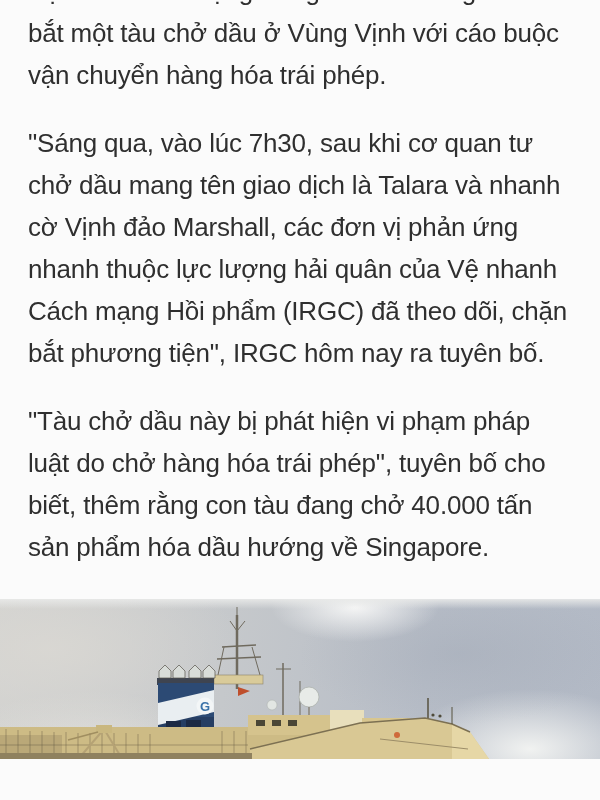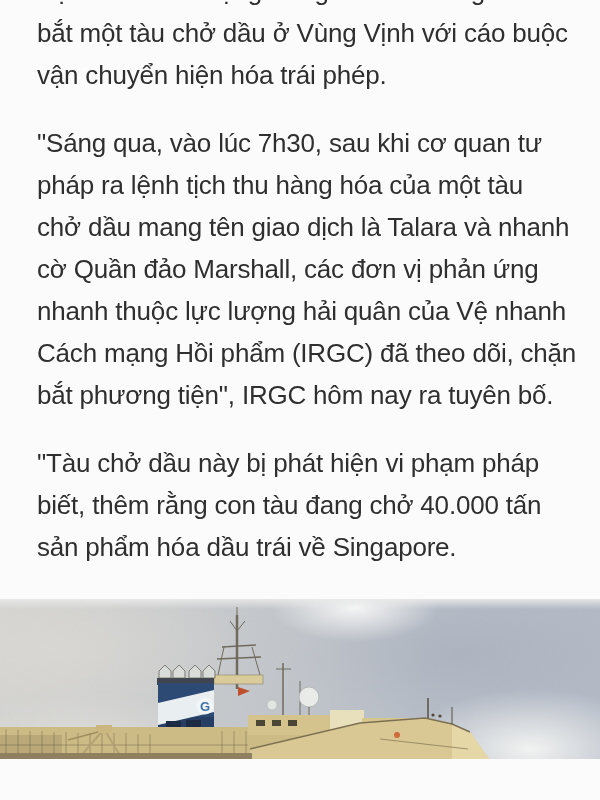--- a/index.html
+++ b/index.html
@@ -14,21 +14,21 @@
     top: -30px; 
   }
   .article-text {
     padding: 0 28px;
     color: #2f2f2f;
     font-size: 26px;
     line-height: 42px;
     letter-spacing: -0.2px;
   }
   .para { margin: 0 0 26px 0; }
-  .line { display: block; white-space: nowrap; margin-left: 9px; }
+  .line { display: block; white-space: nowrap; }
   figure.photo {
     margin: 31px 0 0 0;
     width: 600px; height: 160px;
     position: relative;
     overflow: hidden;
     
     background:
       linear-gradient(180deg, rgba(233,234,233,0.9), rgba(233,234,233,0) 10px),
       radial-gradient(ellipse 120px 50px at 355px 8px,  rgba(250,250,249,0.92), rgba(250,250,249,0) 70%),
       radial-gradient(ellipse 260px 120px at 50px 50px, rgba(218,216,211,0.85), rgba(218,216,211,0) 75%),
@@ -42,37 +42,37 @@
 </head>
 <body>
 
 <main class="viewport">
 
   <section class="article-text">
 
     <p class="para">
       <span class="line">Vệ binh Cách mạng Hồi giáo Iran thông báo đã</span>
       <span class="line">bắt một tàu chở dầu ở Vùng Vịnh với cáo buộc</span>
-      <span class="line">vận chuyển hiện hóa trái phép.</span>
+      <span class="line">vận chuyển hàng hóa trái phép.</span>
     </p>
 
     <p class="para">
       <span class="line">"Sáng qua, vào lúc 7h30, sau khi cơ quan tư</span>
-      <span class="line">pháp ra lệnh tịch thu hàng hóa của một tàu</span>
       <span class="line">chở dầu mang tên giao dịch là Talara và nhanh</span>
-      <span class="line">cờ Quần đảo Marshall, các đơn vị phản ứng</span>
+      <span class="line">cờ Vịnh đảo Marshall, các đơn vị phản ứng</span>
       <span class="line">nhanh thuộc lực lượng hải quân của Vệ nhanh</span>
       <span class="line">Cách mạng Hồi phẩm (IRGC) đã theo dõi, chặn</span>
       <span class="line">bắt phương tiện", IRGC hôm nay ra tuyên bố.</span>
     </p>
 
     <p class="para">
       <span class="line">"Tàu chở dầu này bị phát hiện vi phạm pháp</span>
+      <span class="line">luật do chở hàng hóa trái phép", tuyên bố cho</span>
       <span class="line">biết, thêm rằng con tàu đang chở 40.000 tấn</span>
-      <span class="line">sản phẩm hóa dầu trái về Singapore.</span>
+      <span class="line">sản phẩm hóa dầu hướng về Singapore.</span>
     </p>
 
   </section>
 
   <figure class="photo">
     <svg width="600" height="160" viewBox="0 0 600 160">
 
       <g stroke="#6f6a5e" fill="none">
         <line x1="237" y1="16" x2="237" y2="90" stroke-width="2.5"></line>
         <line x1="230" y1="22" x2="237" y2="32" stroke-width="1"></line>

